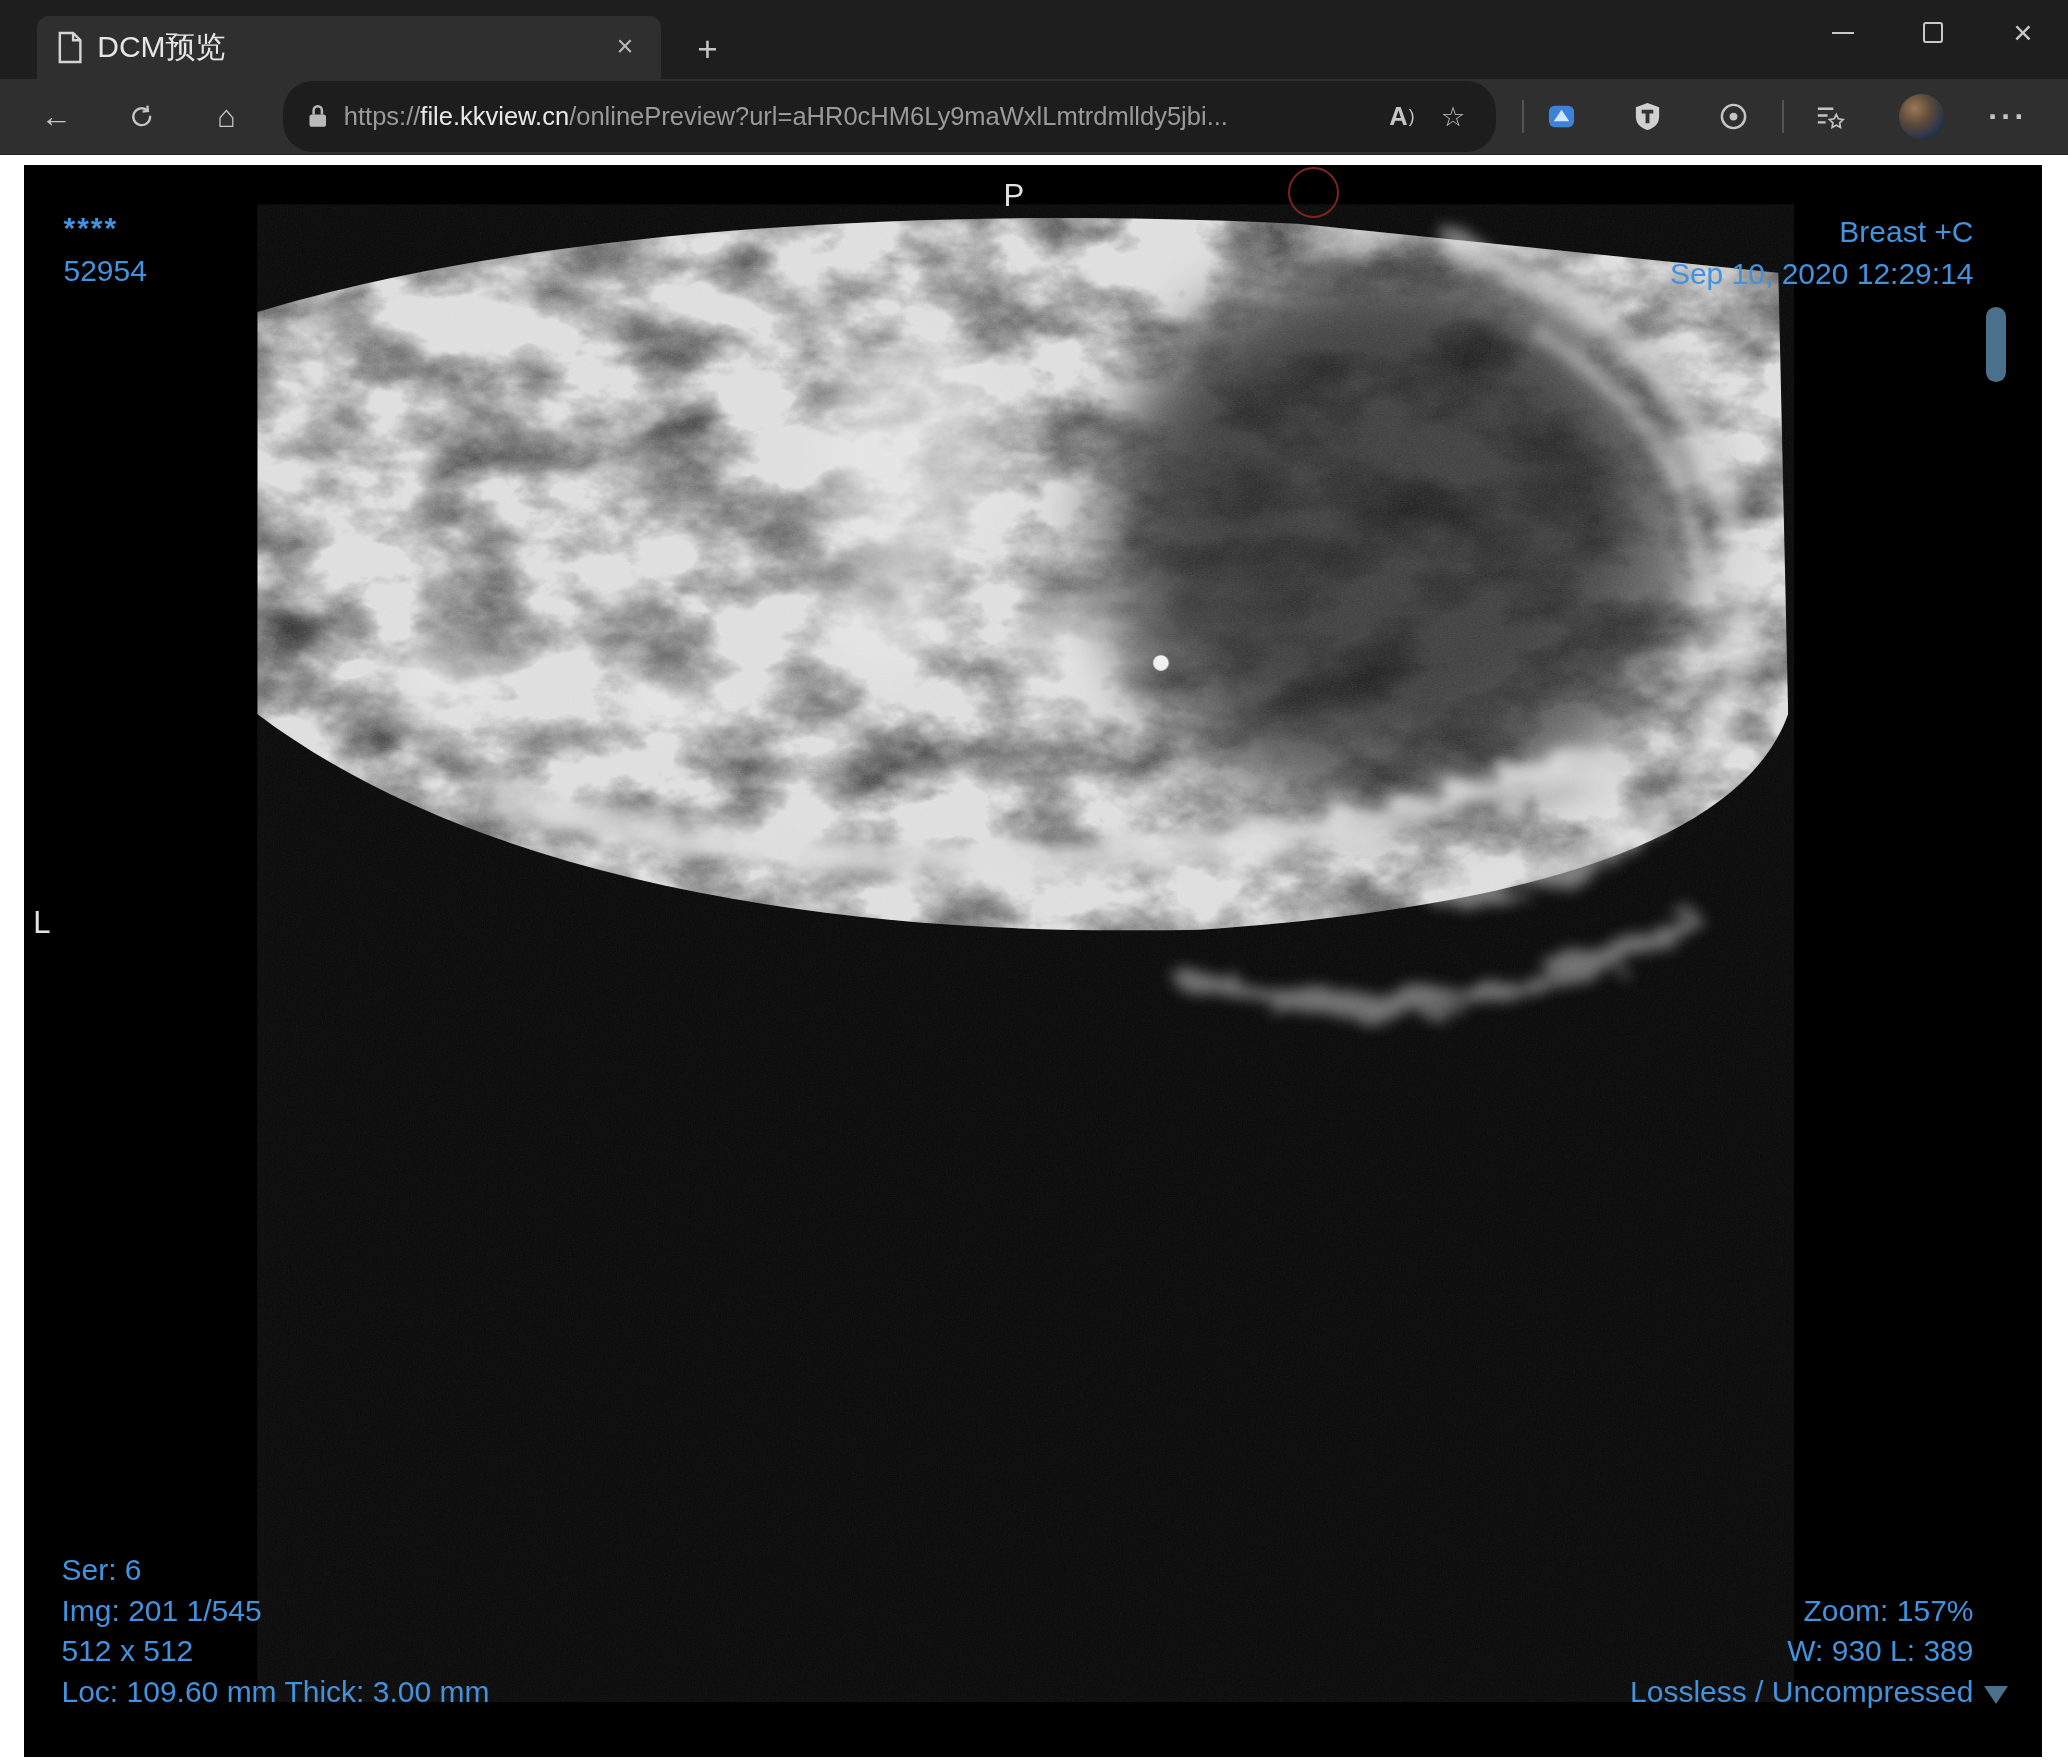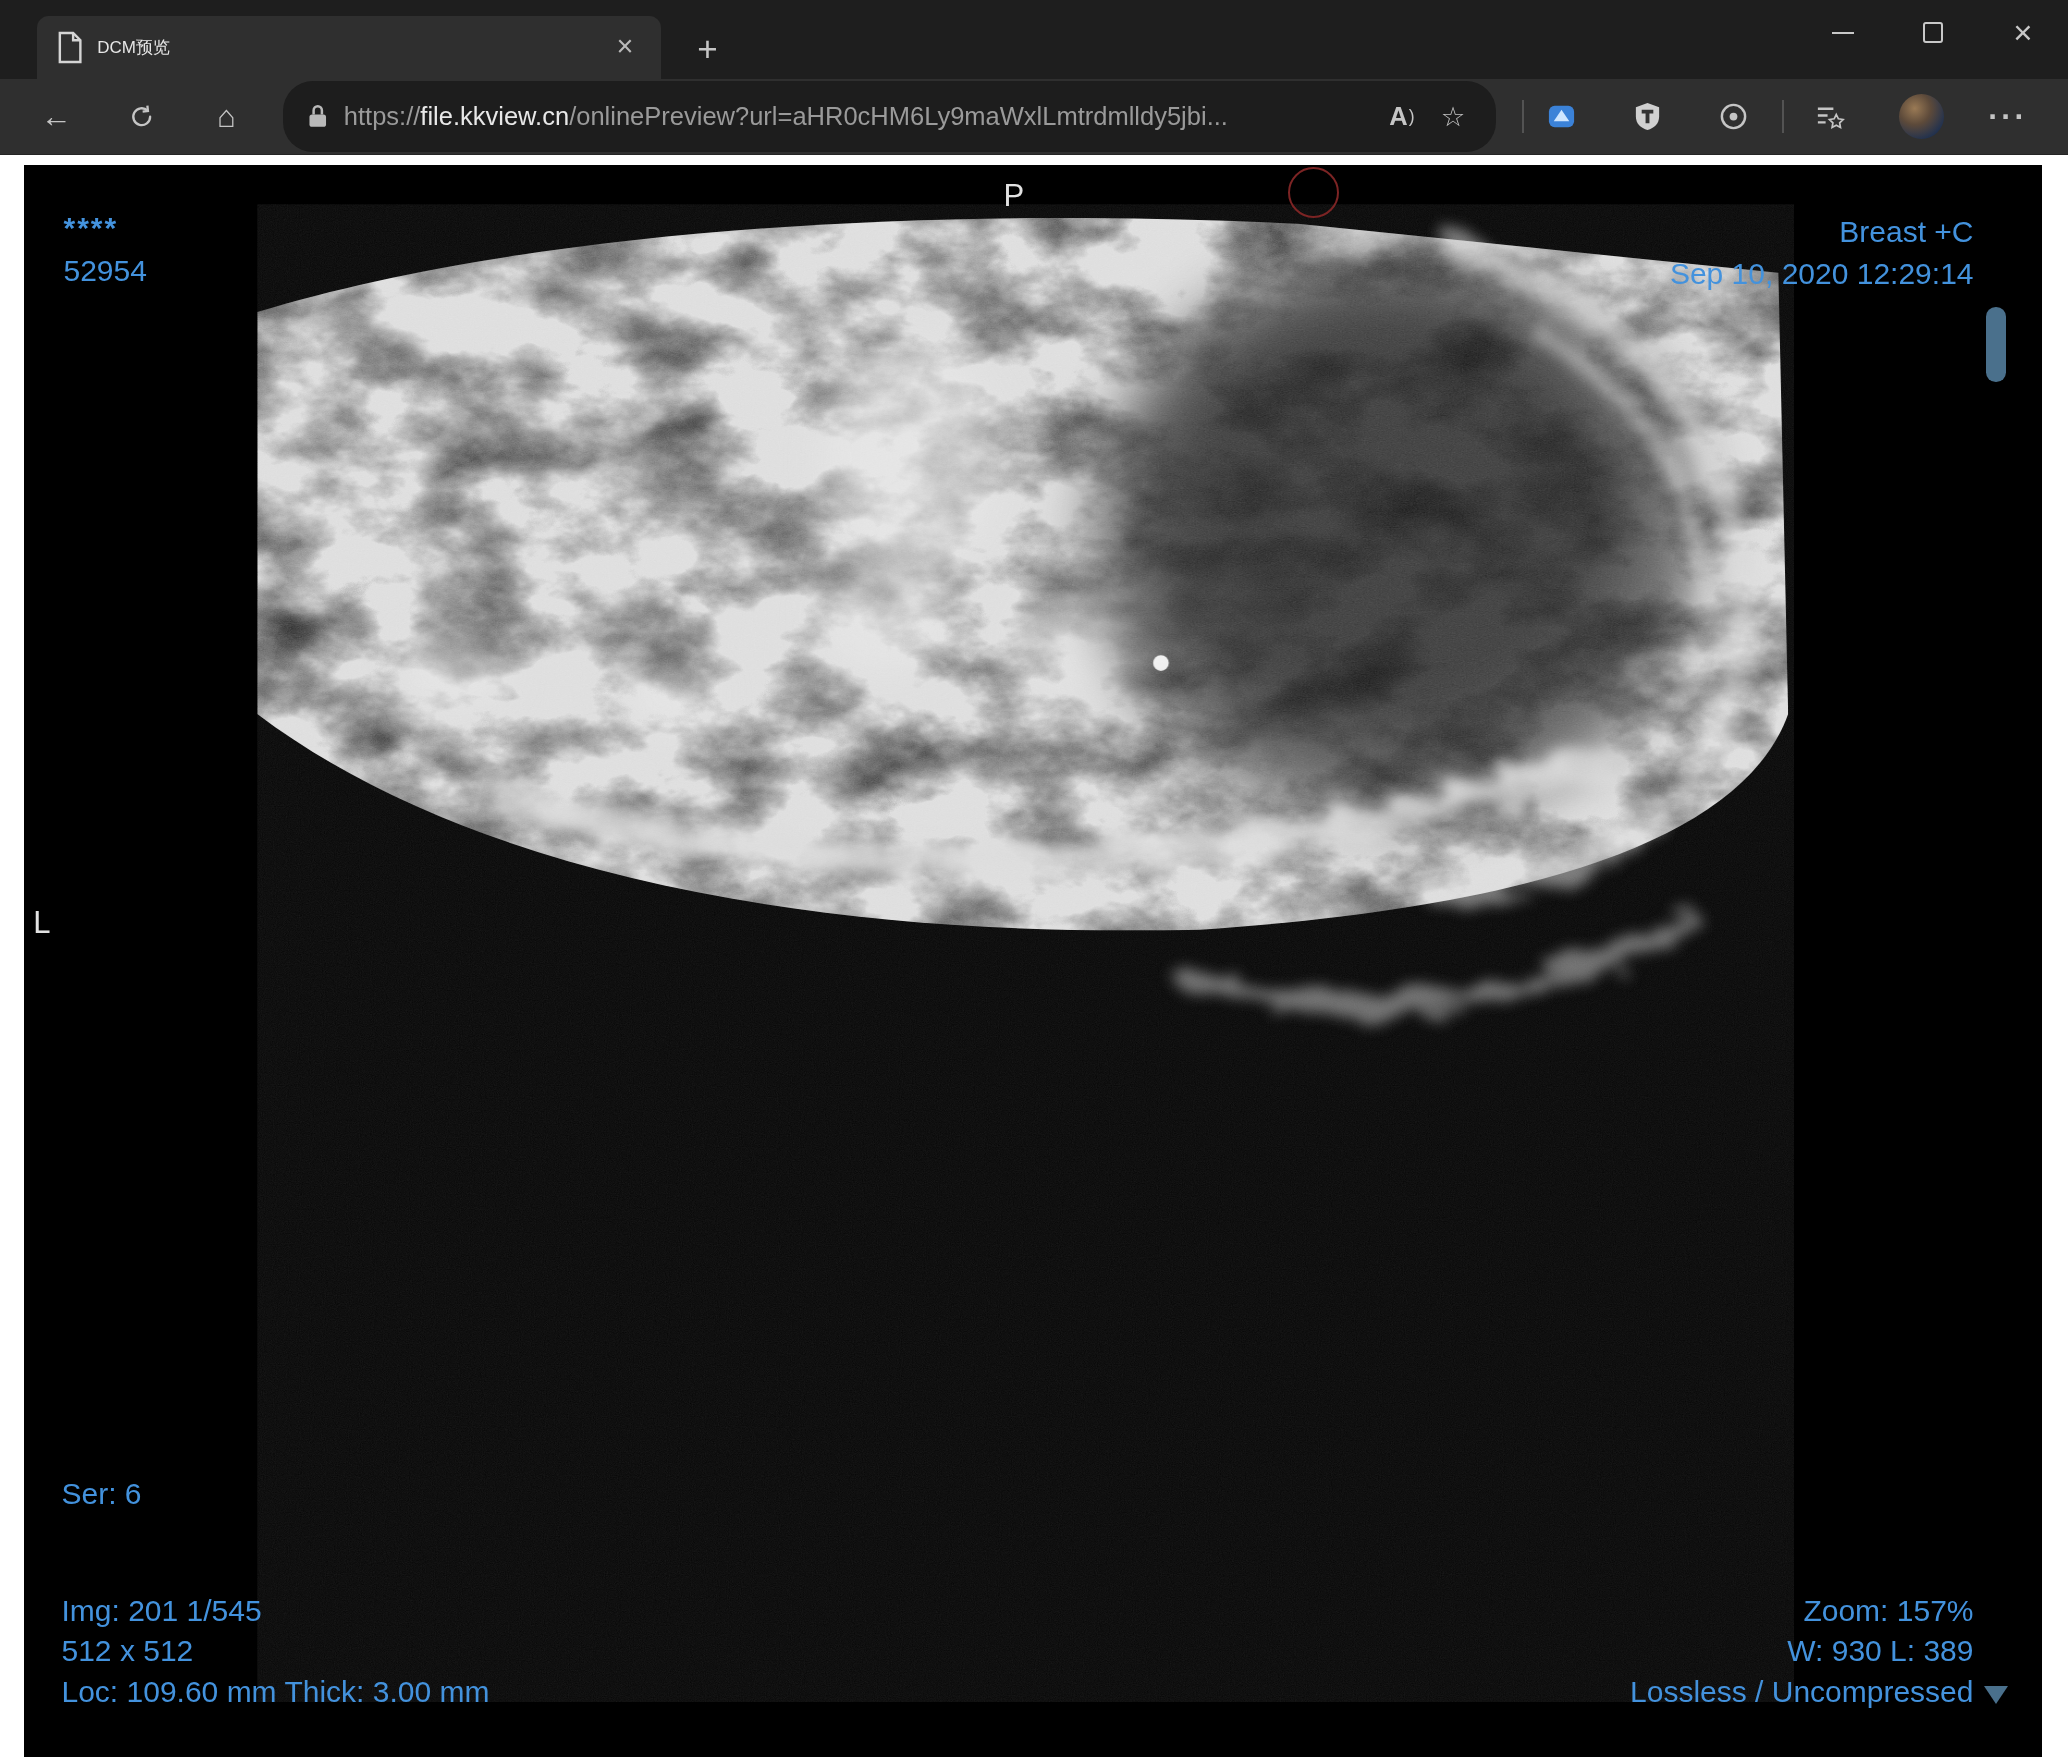--- a/index.html
+++ b/index.html
@@ -4,21 +4,21 @@
 <style>
   html,body{margin:0;padding:0;background:#000;}
   .window{position:relative;width:2068px;height:1764px;background:#fff;overflow:hidden;
           font-family:"Liberation Sans","DejaVu Sans",sans-serif;}
 
   
   .tabstrip{position:absolute;top:0;left:0;right:0;height:79px;background:#1e1e1e;}
   .tab{position:absolute;left:37px;top:15.7px;width:624px;height:64px;background:#2f2f2f;
        border-radius:11.8px 11.8px 0 0;display:flex;align-items:center;padding:0 17.6px;box-sizing:border-box;}
   .tab-favicon{width:29px;height:35px;flex:0 0 auto;}
-  .tab-title{flex:1;margin-left:13.7px;color:#e6e6e6;font-size:17px;white-space:nowrap;overflow:hidden;}
+  .tab-title{flex:1;margin-left:13.7px;color:#e6e6e6;font-size:30px;white-space:nowrap;overflow:hidden;}
   .tab-close{flex:0 0 auto;width:37px;height:37px;line-height:35px;text-align:center;color:#b9b9b9;
              font-size:29px;border-radius:5.9px;}
   .newtab{position:absolute;left:684px;top:25.5px;width:47px;height:47px;line-height:45px;text-align:center;
           color:#c5c5c5;font-size:35px;border-radius:7.8px;}
   .win-controls{position:absolute;right:0;top:0;height:65px;display:flex;}
   .win-btn{width:90px;height:65px;display:flex;align-items:center;justify-content:center;color:#c8c8c8;}
   .glyph-min{display:block;width:21.6px;height:0;border-top:2px solid #c8c8c8;}
   .glyph-max{display:block;width:16.7px;height:16.7px;border:2px solid #c8c8c8;border-radius:2.9px;}
   .glyph-close{font-size:33px;line-height:1;}
 
@@ -209,21 +209,21 @@
 
       <div class="ov" style="left:40px;top:43px;font-weight:bold;letter-spacing:2px;">****</div>
       <div class="ov" style="left:40px;top:86px;">52954</div>
 
       <div class="marker" style="left:980px;top:13.7px;">P</div>
       <div class="marker" style="left:9.8px;top:740px;">L</div>
 
       <div class="ov r" style="right:68px;top:47px;">Breast +C</div>
       <div class="ov r" style="right:68px;top:89px;">Sep 10, 2020 12:29:14</div>
 
-      <div class="ov" style="left:38px;top:1309px;">Ser: 6</div>
+      <div class="ov" style="left:38px;top:1385px;">Ser: 6</div>
       <div class="ov" style="left:38px;top:1426px;">Img: 201 1/545</div>
       <div class="ov" style="left:38px;top:1466px;">512 x 512</div>
       <div class="ov" style="left:38px;top:1507px;">Loc: 109.60 mm Thick: 3.00 mm</div>
 
       <div class="ov r" style="right:68px;top:1426px;margin-left:13px;">Zoom: 157%</div>
       <div class="ov r" style="right:68px;top:1466px;">W: 930 L: 389</div>
       <div class="ov r" style="right:68px;top:1507px;">Lossless / Uncompressed</div>
 
       <div class="anno-circle"></div>
       <div class="scroll-thumb"></div>

